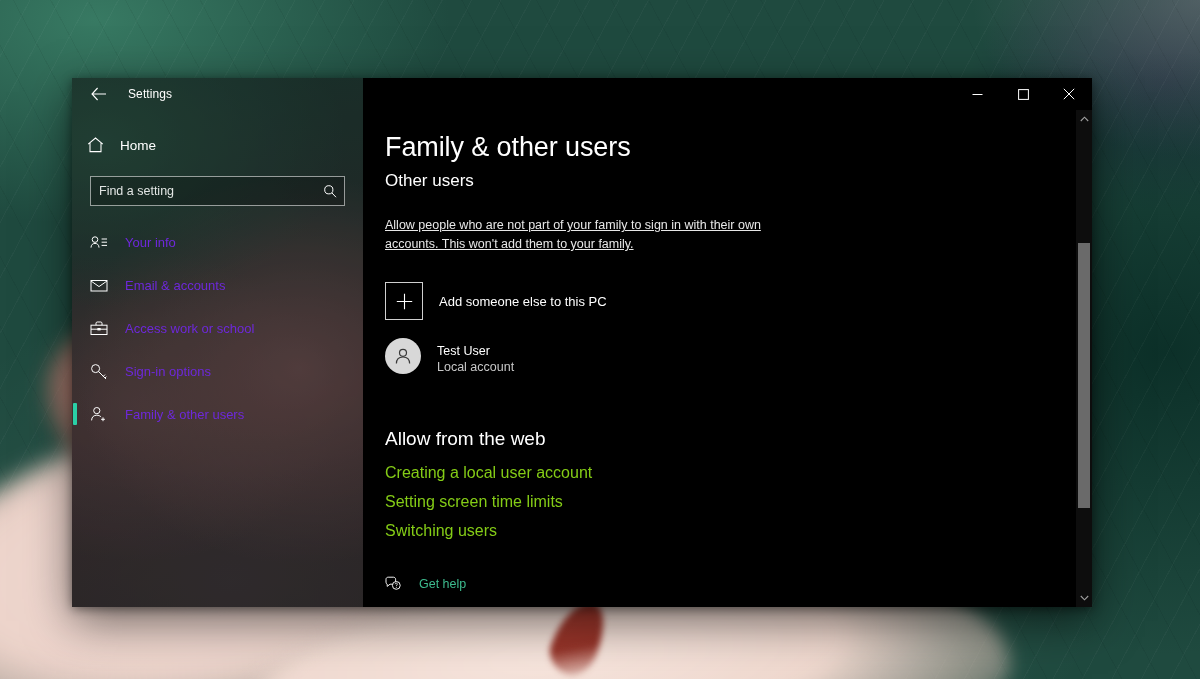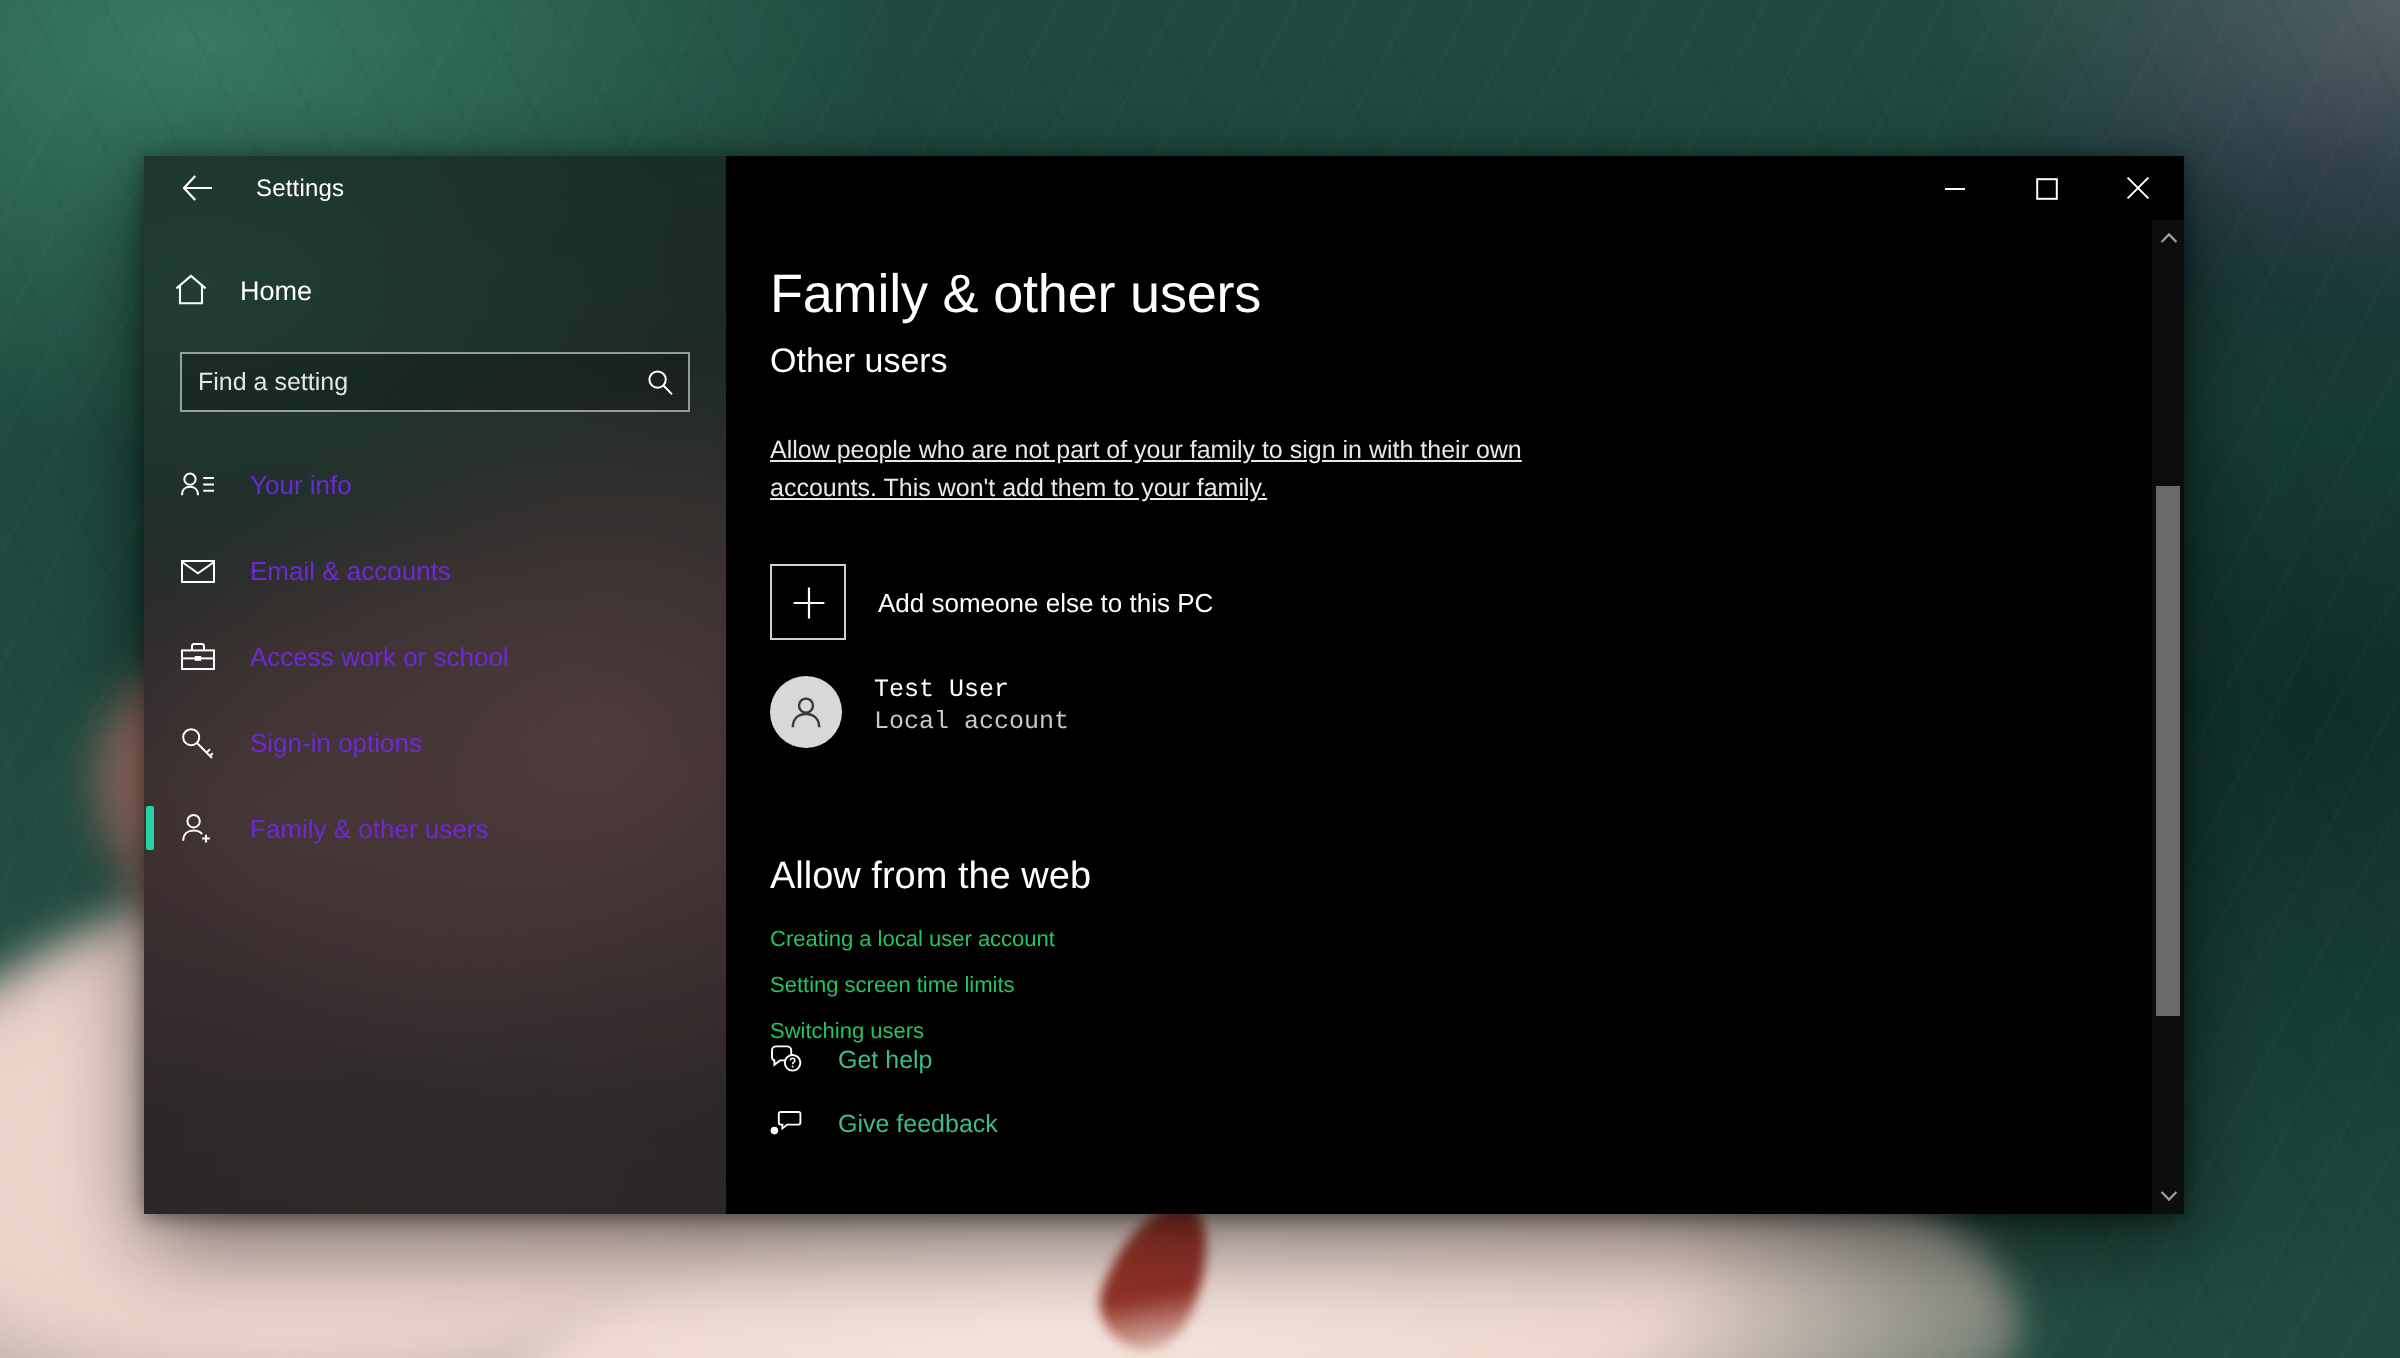--- a/index.html
+++ b/index.html
@@ -267,51 +267,50 @@
   .add-square {
     width: 36px; height: 36px;
     border: 1px solid #d0d0d0;
     display: flex; align-items: center; justify-content: center;
     color: #fff;
     flex: 0 0 36px;
   }
   .add-label { color: #fff; font-size: 13px; }
 
   .user-row {
-    display: flex; align-items: flex-start;
+    display: flex; align-items: flex-end;
     gap: 16px;
     margin-top: 18px;
     cursor: default;
-    font-family: Liberation Mono, monospace;
   }
   .avatar {
     width: 36px; height: 36px; border-radius: 50%;
     background: #d8d8d8;
     display: flex; align-items: center; justify-content: center;
     flex: 0 0 36px;
   }
   .user-meta { display: flex; flex-direction: column; gap: 2px; }
   .user-name { color: #fff; font-size: 12.5px; }
   .user-type { color: #c8c8c8; font-size: 12.5px; }
 
   .help-heading {
     color: #fff;
     font-size: 19px;
     font-weight: normal;
     margin: 54px 0 0 0;
   }
   .help-links { margin-top: 14px; display: flex; flex-direction: column; gap: 11px; }
   .help-link {
-    color: #22c55e;
-    font-size: 11px;
+    color: #84cc16;
+    font-size: 16px;
     text-decoration: none;
     width: fit-content;
   }
 
-  .footer-links { display: flex; flex-direction: column; gap: 18px; }
+  .footer-links { margin-top: 36px; display: flex; flex-direction: column; gap: 18px; }
   .footer-link {
     display: flex; align-items: center; gap: 18px;
     color: #3dbb8e;
     font-size: 12.5px;
     text-decoration: none;
     width: fit-content;
   }
   .footer-link .glyph { width: 16px; display: flex; justify-content: center; color: #fff; }
 
   

